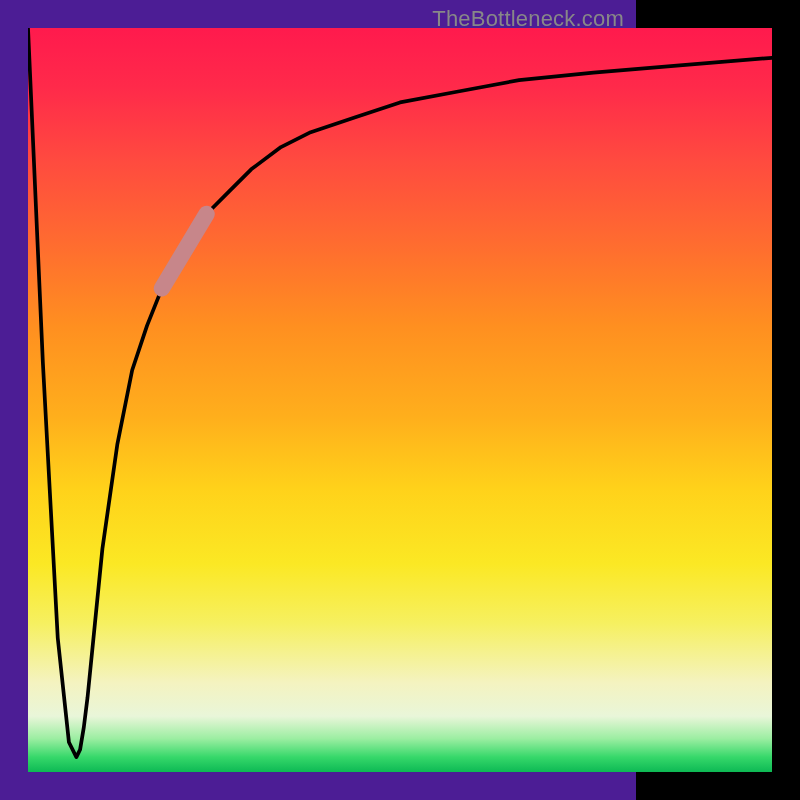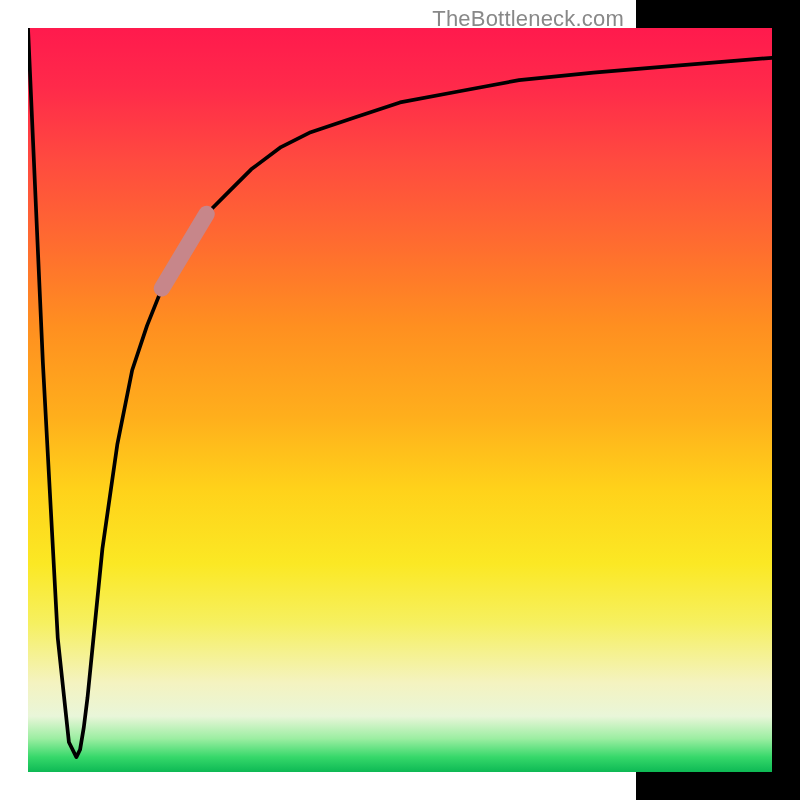--- a/index.html
+++ b/index.html
@@ -8,21 +8,21 @@
     width: 800px;
     height: 800px;
     background: #000;
     overflow: hidden;
     font-family: Arial, Helvetica, sans-serif;
   }
   .frame {
     position: relative;
     width: 636px;
     height: 800px;
-    background: #ffffff;
+    background: #4c1d95;
     text-align: right;
   }
   .watermark {
     position: absolute;
     top: 6px;
     right: 12px;
     color: #888;
     font-size: 22px;
     font-weight: 500;
     letter-spacing: 0.2px;

